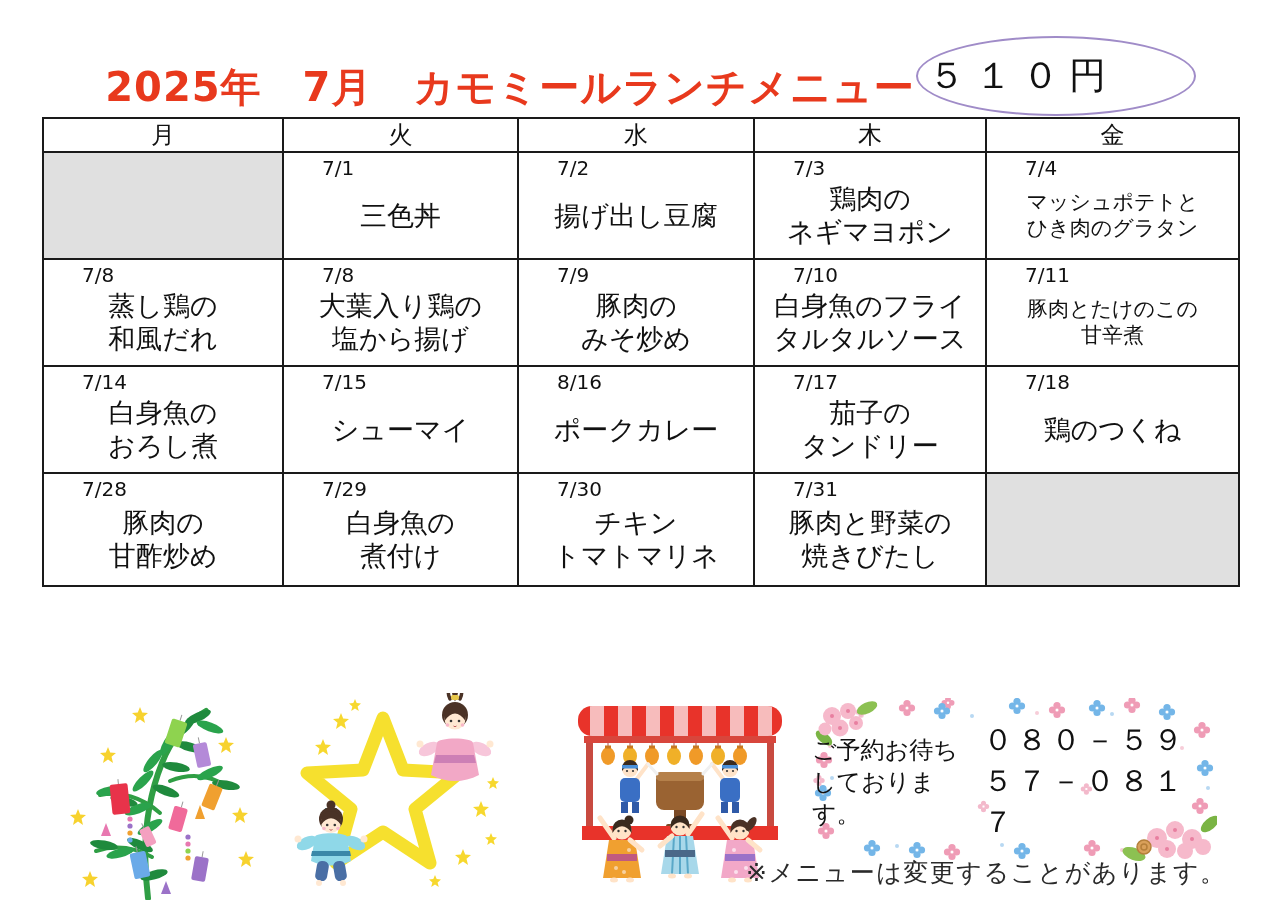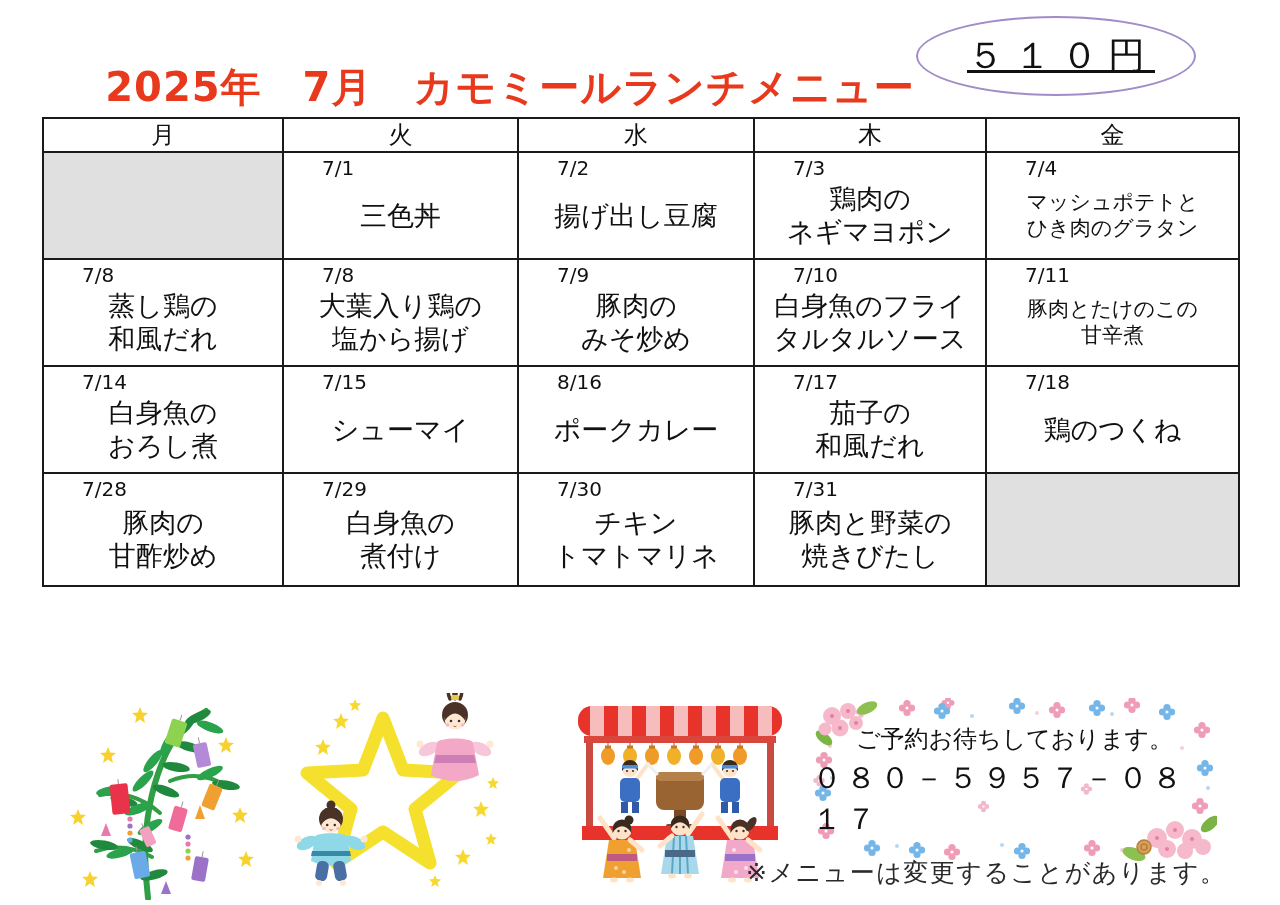--- a/index.html
+++ b/index.html
@@ -8,23 +8,23 @@
     width:1280px; height:905px; background:#fff; position:relative; overflow:hidden;
     font-family:"DejaVu Sans","Liberation Sans",sans-serif; color:#111;
   }
   .page { position:absolute; inset:0; }
 
   .title {
     position:absolute; top:40px; left:100px; width:820px; text-align:center;
     font-size:40px; font-weight:800; color:#e8391d; letter-spacing:1px; white-space:nowrap;margin-top:20px;
   }
   .price-oval {
-    position:absolute; top:16px; left:916px; width:280px; height:80px;
+    position:absolute; top:36px; left:916px; width:280px; height:80px;
     border:2px solid #a08cc8; border-radius:50%;
-    display:flex; align-items:center; justify-content:center;text-decoration:underline;
+    display:flex; align-items:center; 
   }
   .price-oval span { font-size:37px; font-weight:500; letter-spacing:10px; padding-left:10px; }
 
   table.calendar {
     position:absolute; top:117px; left:42px; width:1196px;
     border-collapse:collapse; table-layout:fixed;
   }
   .calendar th, .calendar td { border:2px solid #1a1a1a; padding:0; }
   .calendar thead tr { height:31px; }
   .calendar th { font-size:24px; font-weight:500; text-align:center; vertical-align:middle; }
@@ -42,21 +42,21 @@
   .cell-menu.holiday { color:#dd2222; }
 
   .illus { position:absolute; }
   #tanabata { top:695px; left:48px; }
   #star { top:693px; left:283px; }
   #festival { top:700px; left:550px; }
 
   .res-box { position:absolute; top:698px; left:812px; width:405px; height:163px; }
   .res-box svg { position:absolute; inset:0; }
   .res-text {
-    position:absolute; inset:0; display:flex; flex-direction:column;
+    position:absolute; inset:0; display:flex; flex-direction:row;
     align-items:center; justify-content:center; gap:3px; padding-top:4px;
   }
   .res-line { font-size:24px; font-weight:500; }
   .res-phone { font-size:30px; font-weight:500; letter-spacing:4px; }
 
   .note {
     position:absolute; top:856px; left:746px; font-size:25px;
     letter-spacing:1.5px; color:#2a2a2a; font-weight:500; white-space:nowrap;
   }
 </style>
@@ -150,21 +150,21 @@
             <div class="cell-date">7/15</div>
             <div class="cell-menu">シューマイ</div>
           </td>
           <td>
             <div class="cell-date">8/16</div>
             <div class="cell-menu">ポークカレー</div>
           </td>
           <td>
             <div class="cell-date">7/17</div>
             <div class="cell-menu">茄子の
-和風だれ</div>
+タンドリー</div>
           </td>
           <td>
             <div class="cell-date">7/18</div>
             <div class="cell-menu">鶏のつくね</div>
           </td>
         </tr>
         <tr>
           <td>
             <div class="cell-date">7/28</div>
             <div class="cell-menu">豚肉の

